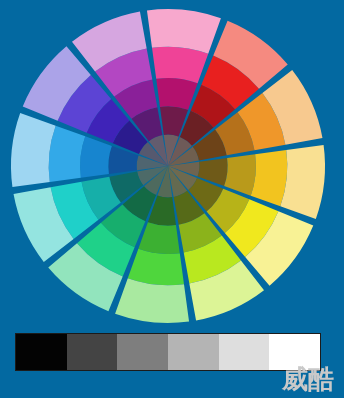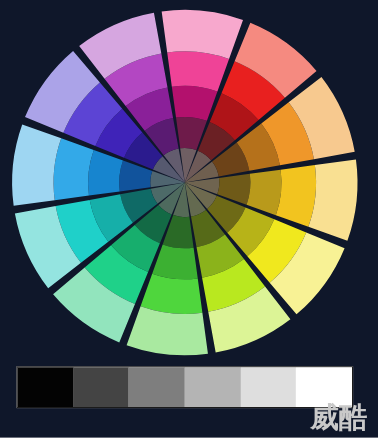--- a/index.html
+++ b/index.html
@@ -7,21 +7,21 @@
     padding: 0;
     background: #ffffff;
   }
   body {
     font-family: "Liberation Sans", sans-serif;
   }
   #app {
     position: relative;
     width: 344px;
     height: 398px;
-    background: #0f172a;
+    background: #0369a1;
     overflow: hidden;
     text-decoration: underline;
   }
   #wheel-wrap {
     position: absolute;
     left: 0;
     top: 0;
     width: 344px;
     height: 330px;
   }

